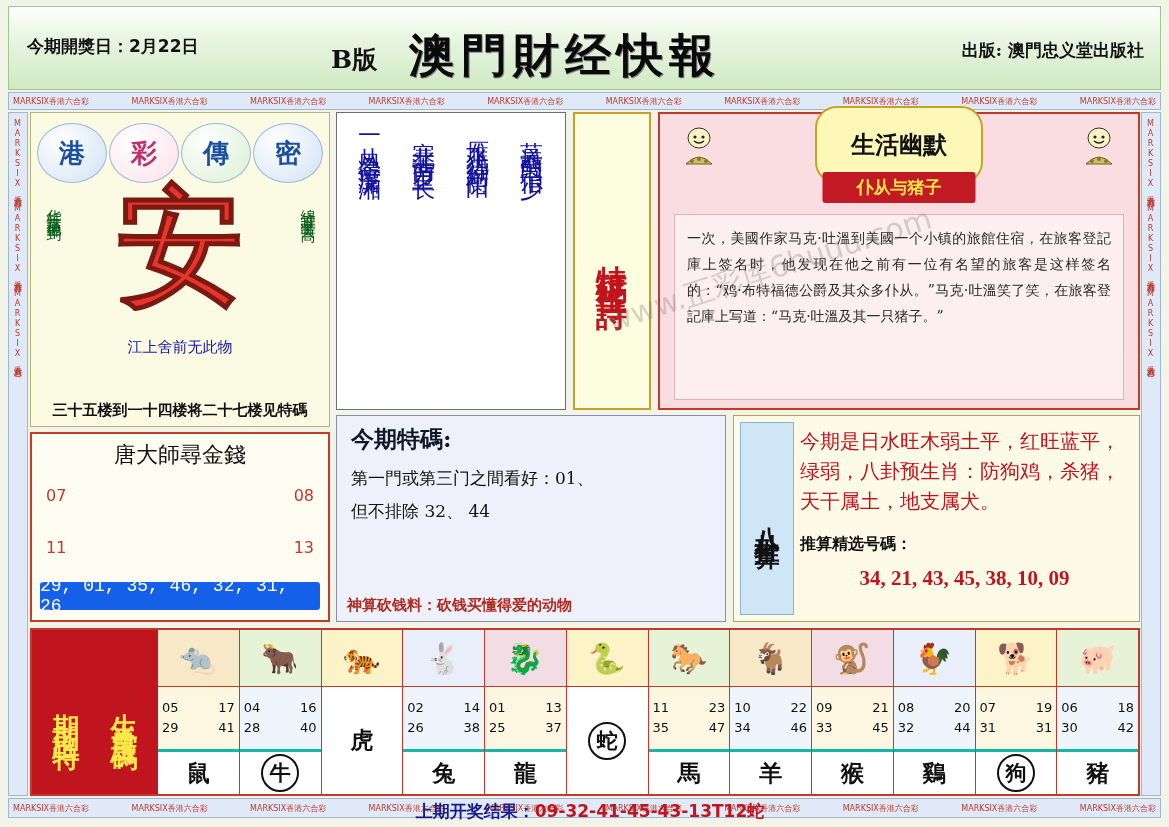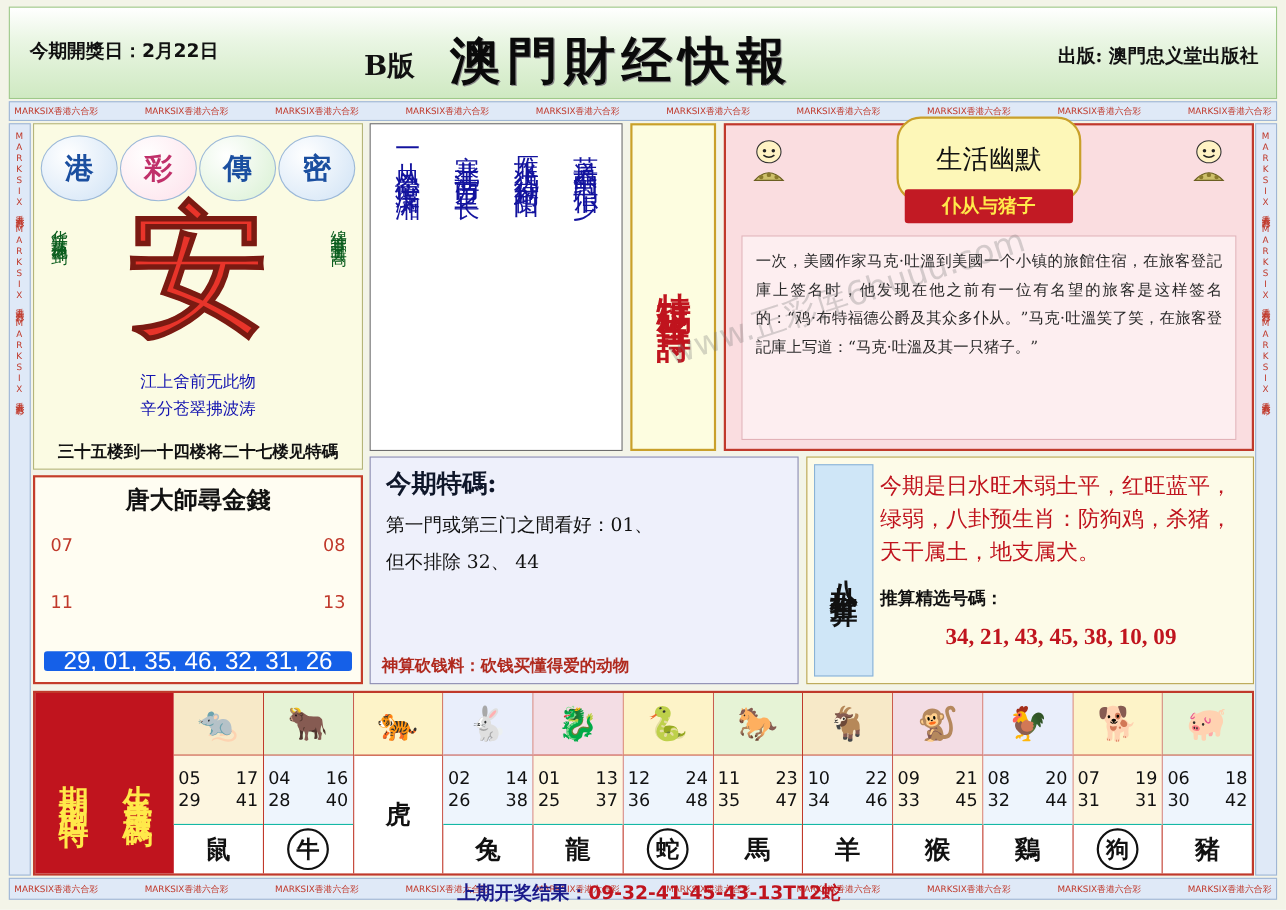--- a/index.html
+++ b/index.html
@@ -125,42 +125,42 @@
     font-size:15px;color:#111;font-weight:bold;
     font-family:"DejaVu Serif", serif;
   }
   
   .tang{
     left:0;top:320px;width:300px;height:190px;
     background:#fffdf2;border:2px solid #c43d2a;
   }
   .tang-title{
     position:absolute;left:0;right:0;top:6px;text-align:center;
-    font-size:22px;font-weight:bold;color:#111;
+    font-size:22px;font-weight:normal;color:#111;
     font-family:"DejaVu Serif", serif;
   }
   .tang-n{
     position:absolute;font-size:16px;color:#c0392b;font-family:"DejaVu Sans", sans-serif;
   }
   .tang-tl{left:14px;top:52px;}
   .tang-tr{right:14px;top:52px;}
   .tang-bl{left:14px;top:104px;}
   .tang-br{right:14px;top:104px;}
   .tang-oval{
     position:absolute;left:50%;transform:translateX(-50%);top:46px;
     width:168px;height:74px;border:2px solid #c43d2a;border-radius:50%;
     display:flex;flex-direction:column;align-items:center;justify-content:center;
   }
   .tang-oval .t1{font-size:25px;font-weight:bold;color:#111;font-family:"DejaVu Serif", serif;letter-spacing:6px;}
   .tang-oval .t2{font-size:13px;color:#111;font-family:"DejaVu Sans", sans-serif;margin-top:2px;}
   .tang-nums{
-    position:absolute;left:8px;right:8px;bottom:10px;height:18px;
+    position:absolute;left:8px;right:8px;bottom:10px;height:28px;
     background:#1560e8;border-radius:3px;color:#fff;
     display:flex;align-items:center;justify-content:center;
-    font-size:22px;font-family:Liberation Sans, sans-serif;
+    font-size:18px;font-family:Liberation Mono, monospace;
   }
   
   .poembox{
     left:306px;top:0;width:230px;height:298px;
     background:#ffffff;border:1px solid #6d6d6d;
     display:flex;flex-direction:row-reverse;justify-content:center;gap:8px;
     padding:10px 6px;
   }
   .pcol{
     writing-mode:vertical-rl;text-orientation:upright;
@@ -182,21 +182,21 @@
   .humor{
     left:628px;top:0;width:482px;height:298px;
     background:#fadde0;border:2px solid #c0392b;
   }
   .humor-head{
     position:absolute;left:0;right:0;top:8px;height:46px;
     display:flex;align-items:center;justify-content:center;
   }
   .humor-title{
     background:#fdf7b8;border:2px solid #c9a02a;border-radius:22px;
-    padding:21px 34px;font-size:24px;font-weight:normal;color:#111;
+    padding:21px 34px;font-size:24px;font-weight:bold;color:#111;
     font-family:"DejaVu Serif", serif;
   }
   .humor-sub{
     position:absolute;left:50%;transform:translateX(-50%);top:58px;
     background:#c21a24;color:#ffe94a;font-size:17px;font-weight:bold;
     padding:4px 34px;border-radius:3px;
     font-family:"DejaVu Serif", serif;
   }
   .humor-face{
     position:absolute;top:10px;width:46px;height:46px;
@@ -281,23 +281,23 @@
     flex:1;display:flex;flex-direction:column;border-right:1px solid #c0392b;
     box-sizing:border-box;
   }
   .zcell:last-child{border-right:none;}
   .z-anim{
     height:56px;border-bottom:1px solid #c0392b;
     display:flex;align-items:center;justify-content:center;
     font-size:30px;
   }
   .z-nums{
-    height:62px;border-bottom:1px solid #14b8a6;
+    height:62px;border-bottom:3px solid #14b8a6;
     display:flex;flex-direction:column;justify-content:center;
-    font-size:16px;font-family:"DejaVu Sans", sans-serif;color:#111;
+    font-size:13px;font-family:"DejaVu Sans", sans-serif;color:#111;
     padding:0 4px;
   }
   .z-nums .row{display:flex;justify-content:space-between;line-height:20px;}
   .z-name{
     flex:1;display:flex;align-items:center;justify-content:center;
     font-size:23px;font-weight:bold;color:#111;
     font-family:"DejaVu Serif", serif;
   }
   .z-name .circ{
     border:2px solid #111;border-radius:50%;width:34px;height:34px;
@@ -371,21 +371,20 @@
         <div class="ball b1">港</div>
         <div class="ball b2">彩</div>
         <div class="ball b3">傳</div>
         <div class="ball b1">密</div>
       </div>
       <div class="gc-vleft">华轩语荡他年到</div>
       <div class="gc-vright">绵竹亭亭出县高</div>
       <div class="gc-big">安</div>
       <div class="gc-poem">
         <div>江上舍前无此物</div>
-        <div>辛分苍翠拂波涛</div>
       </div>
       <div class="gc-note">三十五楼到一十四楼将二十七楼见特碼</div>
     </div>
 
     <div class="box tang">
       <div class="tang-title">唐大師尋金錢</div>
       <div class="tang-n tang-tl">07</div>
       <div class="tang-n tang-tr">08</div>
       <div class="tang-n tang-bl">11</div>
       <div class="tang-n tang-br">13</div>
@@ -516,30 +515,20 @@
               </div>
               <div class="row">
                 <span>25</span>
                 <span>37</span>
               </div>
             </div>
             <div class="z-name">龍</div>
           </div>
           <div class="zcell">
             <div class="z-anim" style="background: rgb(253, 243, 200);">🐍</div>
-            <div class="z-nums" style="background: rgb(238, 245, 253);">
-              <div class="row">
-                <span>12</span>
-                <span>24</span>
-              </div>
-              <div class="row">
-                <span>36</span>
-                <span>48</span>
-              </div>
-            </div>
             <div class="z-name">
               <div class="circ">蛇</div>
             </div>
           </div>
           <div class="zcell">
             <div class="z-anim" style="background: rgb(230, 243, 214);">🐎</div>
             <div class="z-nums" style="background: rgb(253, 246, 224);">
               <div class="row">
                 <span>11</span>
                 <span>23</span>

